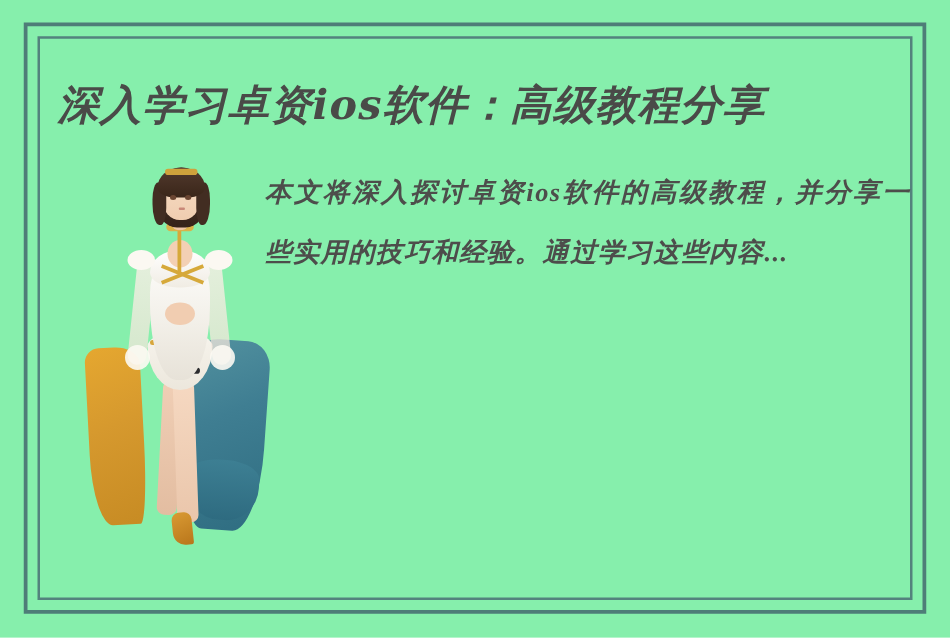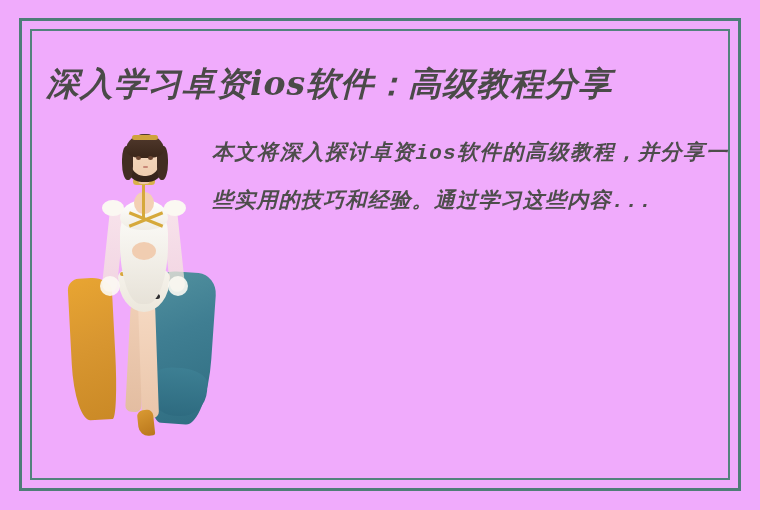--- a/index.html
+++ b/index.html
@@ -11,21 +11,21 @@
     height: 510px;
     overflow: hidden;
     font-family: "DejaVu Sans", "Liberation Sans", sans-serif;
   }
 
   
   .poster {
     position: relative;
     width: 760px;
     height: 510px;
-    background: #f0abfc;
+    background: #86efac;
     box-sizing: border-box;
   }
 
   
   .frame-outer {
     position: absolute;
     left: 19px;
     top: 18px;
     width: 722px;
     height: 473px;
@@ -307,21 +307,21 @@
     left: 172px;
     top: 6px;
     width: 516px;
     color: #4d4d4b;
     font-size: 21px;
     line-height: 48px;
     letter-spacing: 1.2px;
     font-style: italic;
     font-weight: 600;
     text-align: justify;
-    font-family: Liberation Mono, monospace;
+    font-family: Liberation Serif, serif;
   }
 </style>
 </head>
 <body>
 
 <div class="poster">
 
   <div class="frame-outer"></div>
   <div class="frame-inner"></div>
 

